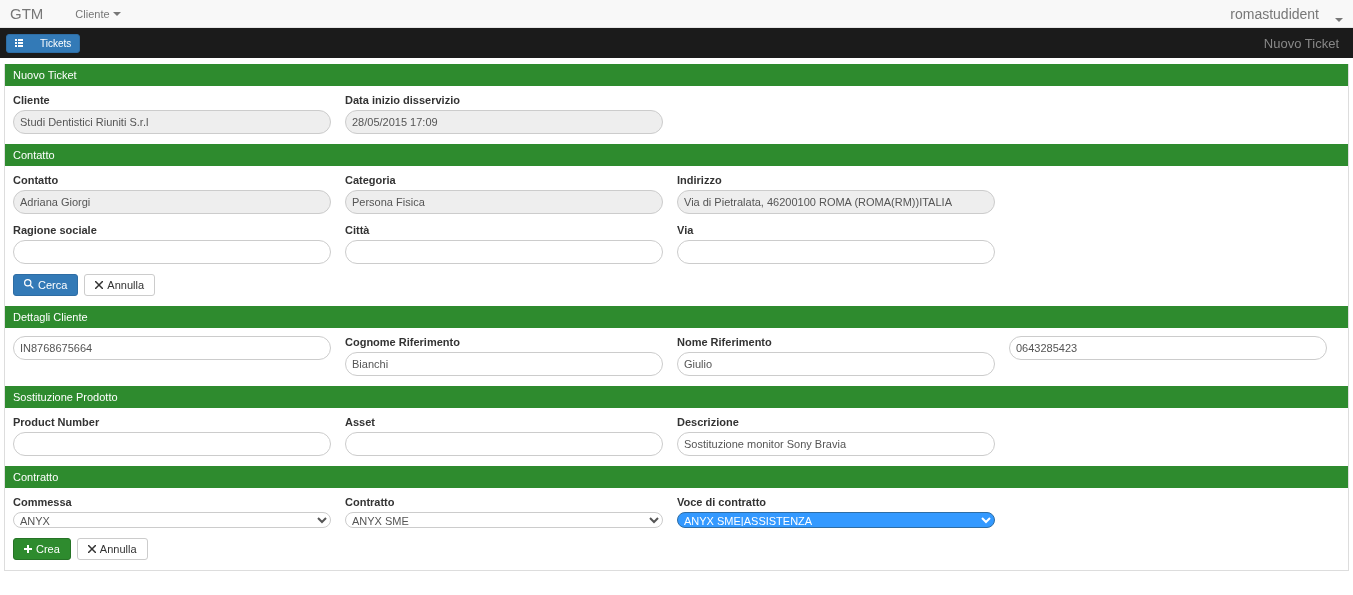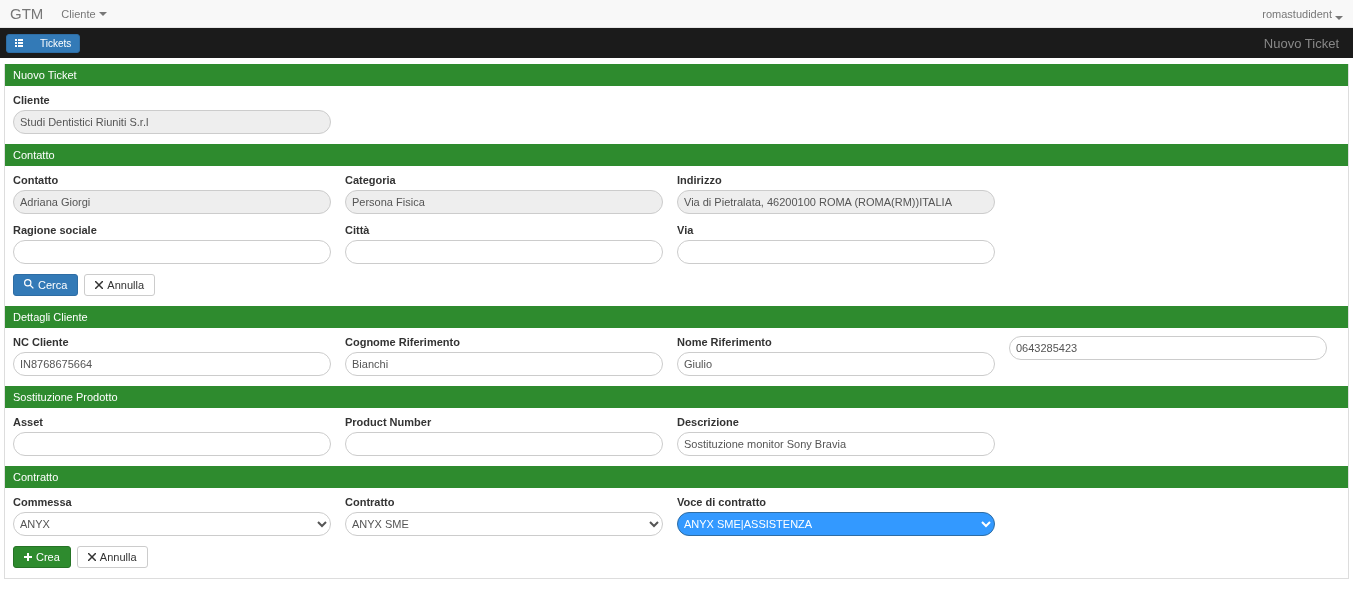--- a/index.html
+++ b/index.html
@@ -1,41 +1,41 @@
 <!DOCTYPE html>
 <html><head>
 <meta charset="utf-8">
 <style>
 * { box-sizing: border-box; margin: 0; padding: 0; }
 body { font-family: "Helvetica Neue", Helvetica, Arial, sans-serif; font-size: 12px; color: #333; background: #fff; }
 
 .navbar-top { background: #f8f8f8; border-bottom: 1px solid #e7e7e7; height: 28px; display: flex; align-items: center; padding: 0 10px; }
-.brand { color: #777; font-size: 15px; margin-right: 18px; text-align: right; }
+.brand { color: #777; font-size: 15px; margin-right: 32px; text-align: right; }
 .nav-client { color: #777; font-size: 11px; cursor: pointer; display: flex; align-items: center; }
 .caret { display: inline-block; width: 0; height: 0; margin-left: 3px; vertical-align: middle; border-top: 4px dashed; border-right: 4px solid transparent; border-left: 4px solid transparent; }
-.nav-user { margin-left: auto; color: #777; font-size: 11px; cursor: pointer; display: flex; align-items: flex-end; }
+.nav-user { margin-left: auto; color: #777; font-size: 14px; cursor: pointer; display: flex; align-items: flex-end; gap: 13px; }
 
 .navbar-sub { background: #1b1b1b; height: 30px; display: flex; align-items: center; padding: 0 6px; }
 .btn-tickets { background: #337ab7; color: #fff; border: 1px solid #2e6da4; border-radius: 3px; padding: 3px 8px; font-size: 10px; cursor: pointer; display: flex; align-items: center; gap: 17px; }
 .page-title-right { margin-left: auto; color: #888; font-size: 13px; padding-right: 8px; }
 
 .container { padding: 0 4px 20px 4px; }
 .panel { border: 1px solid #ddd; border-radius: 0; margin-top: 6px; }
 .panel-nuovo { border-top: none; margin-top: 6px; }
 .panel-header { background: #2e8b2e; color: #fff; padding: 5px 8px; font-size: 11px; font-weight: normal; }
 .panel-body { padding: 8px 8px 10px 8px; background: #fff; }
 
 .row { display: flex; gap: 14px; flex-wrap: wrap; }
 .col { display: flex; flex-direction: column; }
 .col-3w { width: 318px; }
 
 .form-label { font-weight: bold; font-size: 11px; margin-bottom: 4px; color: #333; }
 .form-control { width: 100%; height: 24px; padding: 2px 6px; font-size: 11px; border: 1px solid #ccc; border-radius: 12px; background: #fff; color: #555; }
 .form-control[readonly], .form-control.readonly { background: #eee; }
-select.form-control { padding: 1px 2px; height: 24px; }
+select.form-control { padding: 1px 2px; height: 16px; }
 select.highlighted { background: #3399ff; color: #fff; border: 1px solid #2e6da4; }
 
 .btn-row { margin-top: 10px; display: flex; gap: 6px; }
 .btn { font-size: 11px; padding: 4px 10px; border-radius: 3px; cursor: pointer; display: inline-flex; align-items: center; gap: 4px; border: 1px solid transparent; }
 .btn-primary { background: #337ab7; color: #fff; border-color: #2e6da4; }
 .btn-success { background: #2e8b2e; color: #fff; border-color: #267326; }
 .btn-default { background: #fff; color: #333; border-color: #ccc; }
 
 .icon { display: inline-block; }
 </style>
@@ -74,20 +74,24 @@
 <div class="container">
 
   <div class="panel panel-nuovo">
     <div class="panel-header">Nuovo Ticket</div>
     <div class="panel-body">
       <div class="row">
         <div class="col col-3w">
           <label class="form-label">Cliente</label>
           <input class="form-control readonly" readonly="" value="Studi Dentistici Riuniti S.r.l" style="">
         </div>
+        <div class="col col-3w">
+          <label class="form-label">Data inizio disservizio</label>
+          <input class="form-control readonly" readonly="" value="28/05/2015 17:09" style="">
+        </div>
       </div>
     </div>
 
     <div class="panel-header">Contatto</div>
     <div class="panel-body">
       <div class="row">
         <div class="col col-3w">
           <label class="form-label">Contatto</label>
           <input class="form-control readonly" readonly="" value="Adriana Giorgi" style="">
         </div>
@@ -133,46 +137,45 @@
           </span>
           <span>Annulla</span>
         </button>
       </div>
     </div>
 
     <div class="panel-header">Dettagli Cliente</div>
     <div class="panel-body">
       <div class="row">
         <div class="col col-3w">
-          <label class="form-label">NC Cliente</label>
           <input class="form-control" value="IN8768675664" style="">
         </div>
         <div class="col col-3w">
           <label class="form-label">Cognome Riferimento</label>
           <input class="form-control" value="Bianchi" style="">
         </div>
         <div class="col col-3w">
           <label class="form-label">Nome Riferimento</label>
           <input class="form-control" value="Giulio" style="">
         </div>
         <div class="col col-3w">
           <input class="form-control" value="0643285423" style="">
         </div>
       </div>
     </div>
 
     <div class="panel-header">Sostituzione Prodotto</div>
     <div class="panel-body">
       <div class="row">
         <div class="col col-3w">
+          <label class="form-label">Product Number</label>
+          <input class="form-control" value="" style="">
+        </div>
+        <div class="col col-3w">
           <label class="form-label">Asset</label>
-          <input class="form-control" value="" style="">
-        </div>
-        <div class="col col-3w">
-          <label class="form-label">Product Number</label>
           <input class="form-control" value="" style="">
         </div>
         <div class="col col-3w">
           <label class="form-label">Descrizione</label>
           <input class="form-control" value="Sostituzione monitor Sony Bravia" style="">
         </div>
       </div>
     </div>
 
     <div class="panel-header">Contratto</div>

